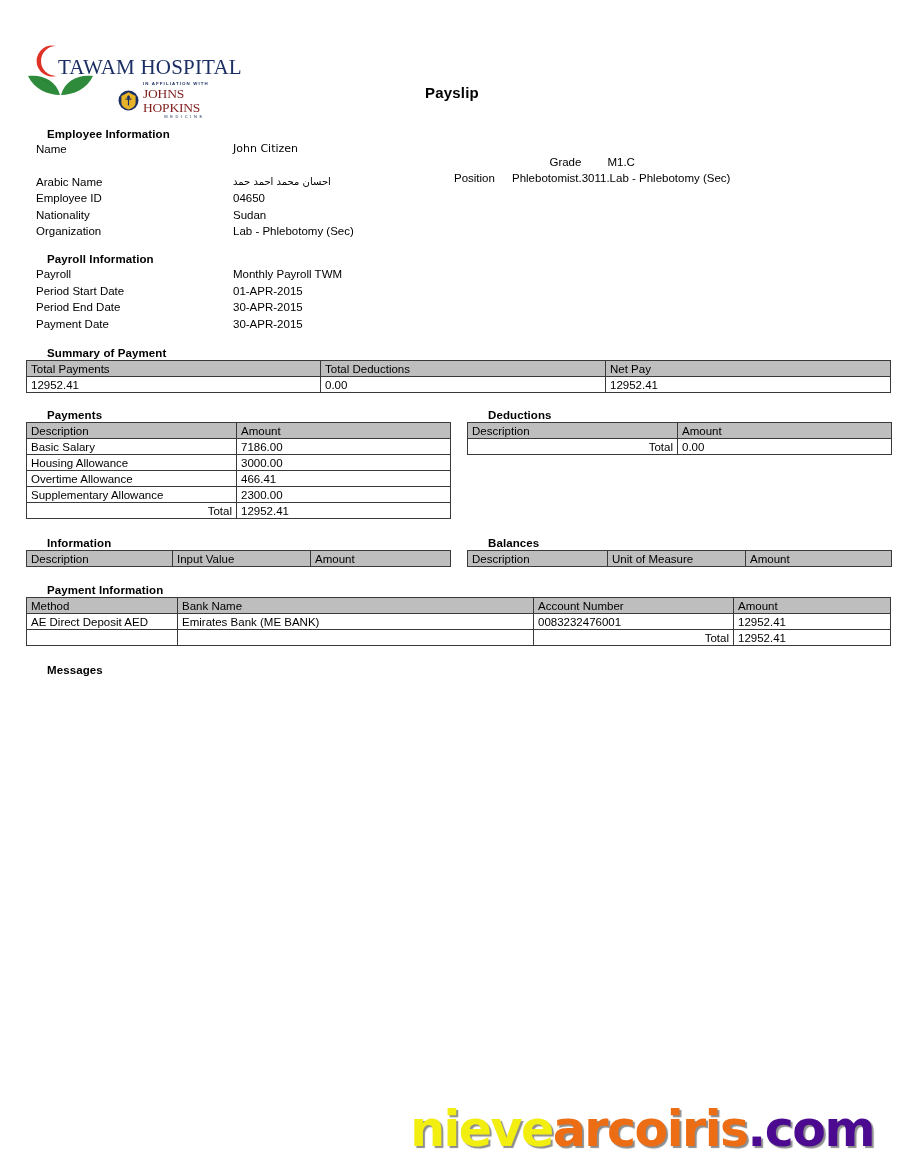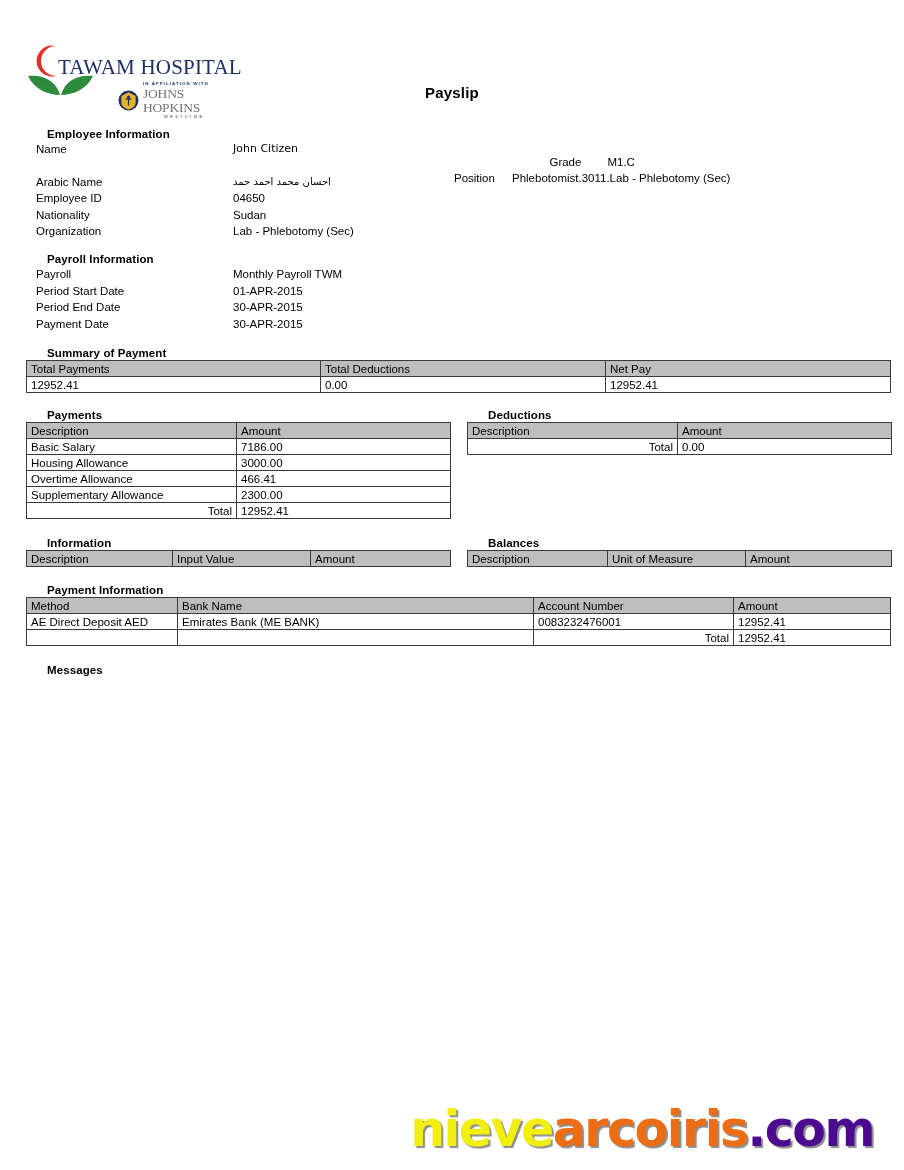--- a/index.html
+++ b/index.html
@@ -42,21 +42,21 @@
   }
   .jh-shield { width: 21px; height: 21px; flex: 0 0 auto; }
   .jh-text { display: flex; flex-direction: column; line-height: 1; }
   .jh-aff {
     font-family: "Liberation Sans", sans-serif;
     font-size: 4.4px; letter-spacing: 1.1px; color: #1b2f63;
     font-weight: bold; margin-bottom: 1px;
   }
   .jh-name {
     font-family: "Liberation Serif", serif;
-    font-size: 13.5px; color: #737373; letter-spacing: -0.2px;
+    font-size: 13.5px; color: #7f1d1d; letter-spacing: -0.2px;
     font-weight: normal;
   }
   .jh-med {
     font-family: "Liberation Sans", sans-serif;
     font-size: 4px; letter-spacing: 2.6px; color: #1b2f63;
     margin-top: 1px; text-align: center;
   }
   .doc-title {
     position: absolute; left: 0; right: 0; top: 84px;
     text-align: center;

